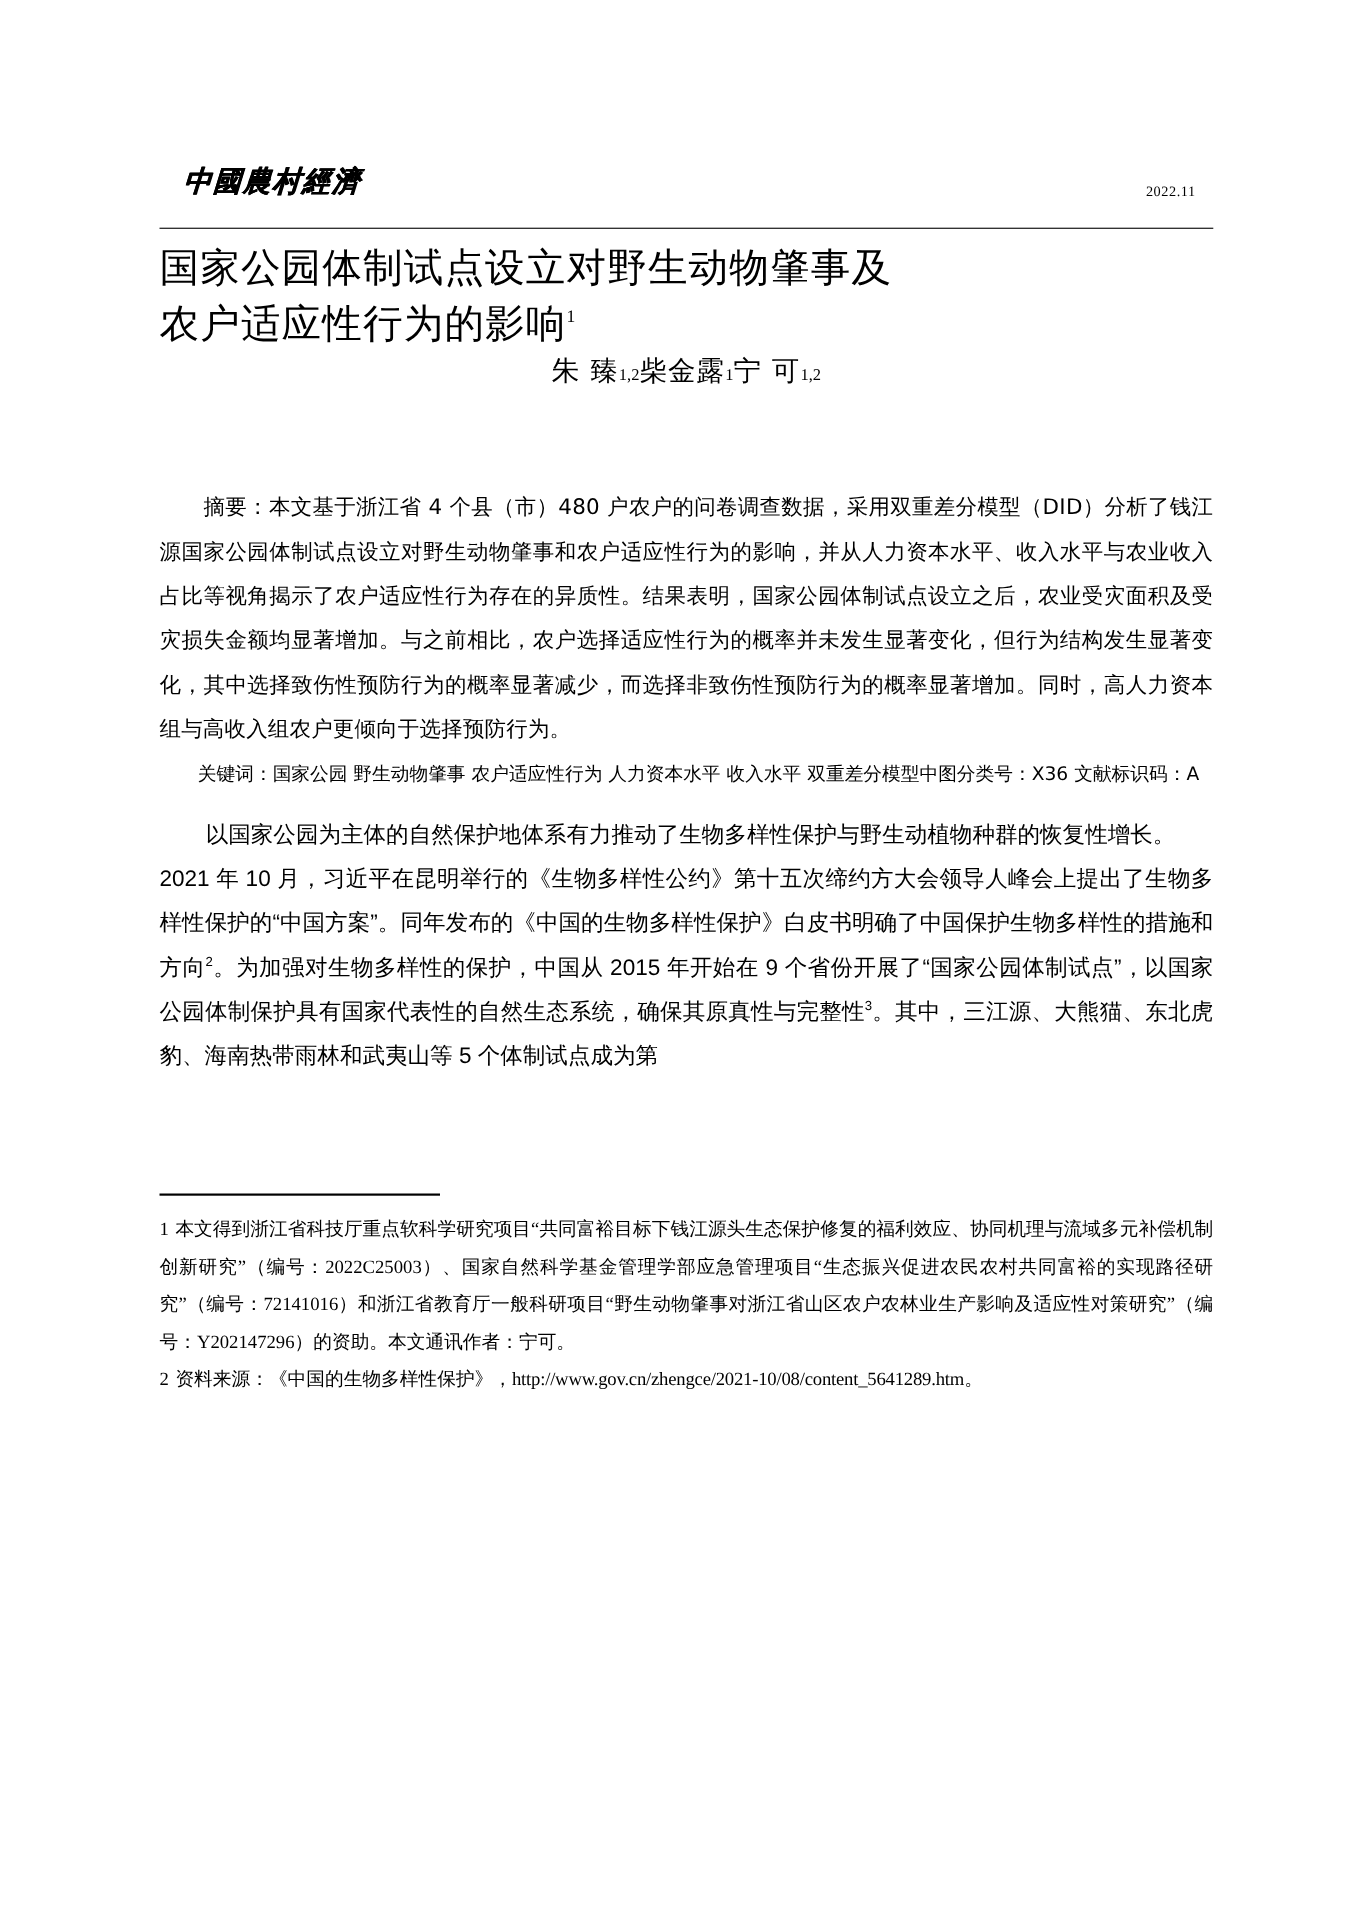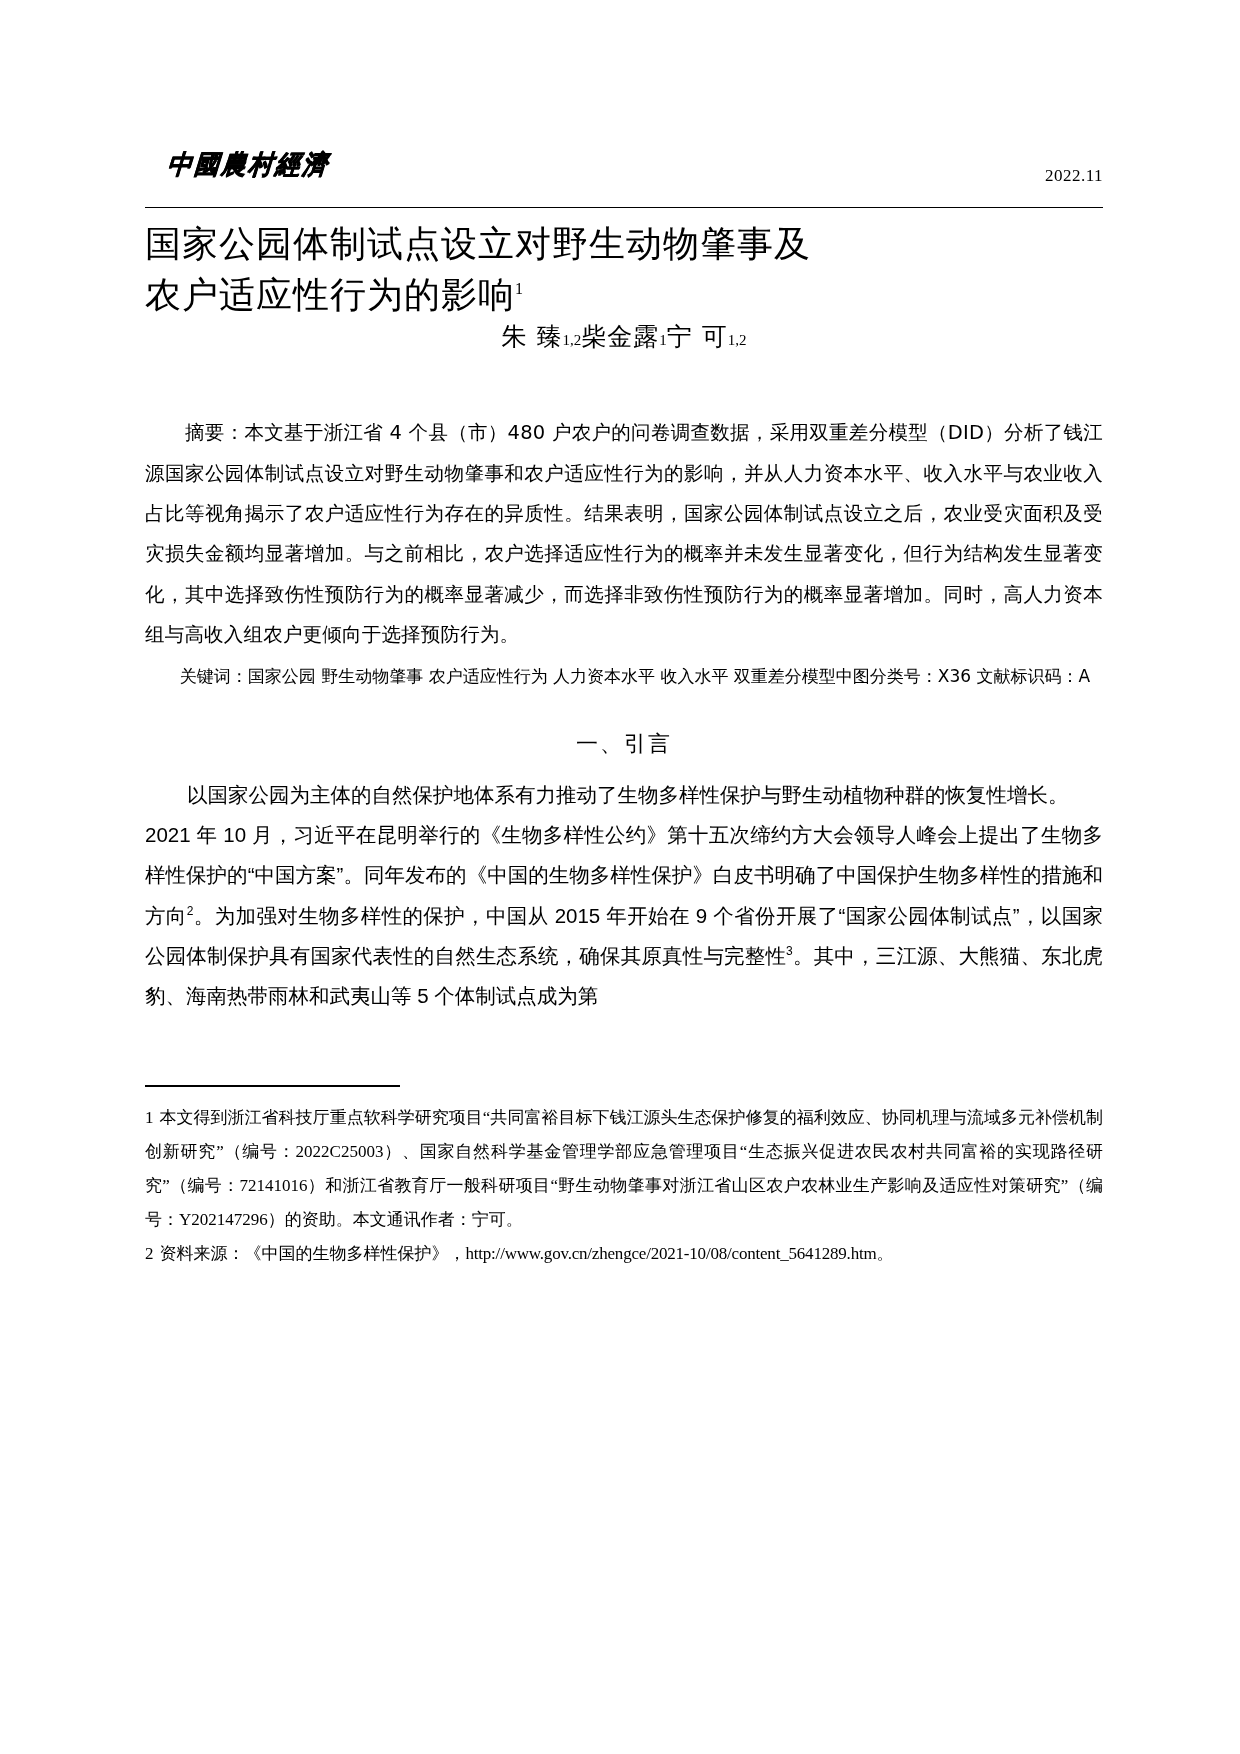--- a/index.html
+++ b/index.html
@@ -44,23 +44,23 @@
     font-size: 25px;
     font-weight: 700;
     letter-spacing: 2px;
     font-style: italic;
     transform: skewX(-4deg) scaleY(1.05);
     white-space: nowrap;
     text-shadow: 0.6px 0 0 currentColor, 0 0.5px 0 currentColor;
   }
   .issue-date {
     position: absolute;
-    right: 0px;
+    right: 16px;
     top: 18px;
-    font-size: 17px;
+    font-size: 13px;
     font-family: "Liberation Serif", serif;
     letter-spacing: 0.5px;
     text-align: right;
   }
   .masthead-rule {
     position: absolute;
     left: 0;
     right: 0;
     bottom: 0px;
     border-bottom: 1.6px solid #000;
@@ -93,21 +93,21 @@
   }
   .authors .aff {
     font-size: 15px;
     font-family: "Liberation Serif", serif;
     vertical-align: baseline;
     letter-spacing: 0;
   }
 
   
   .abstract {
-    margin-top: 60px;
+    margin-top: 88px;
     font-family: "DejaVu Sans", "Liberation Sans", sans-serif;
     font-size: 19.5px;
     line-height: 2.07;
     text-align: justify;
     text-justify: inter-ideograph;
     letter-spacing: 0.2px;
   }
   .abstract .lead {
     display: inline;
   }
@@ -206,21 +206,20 @@
     </div>
 
     <div class="abstract">
       <span class="indent2"></span><span class="lead">摘要：</span><span>本文基于浙江省 4 个县（市）480 户农户的问卷调查数据，采用双重差分模型（DID）分析了钱江源国家公园体制试点设立对野生动物肇事和农户适应性行为的影响，并从人力资本水平、收入水平与农业收入占比等视角揭示了农户适应性行为存在的异质性。结果表明，国家公园体制试点设立之后，农业受灾面积及受灾损失金额均显著增加。与之前相比，农户选择适应性行为的概率并未发生显著变化，但行为结构发生显著变化，其中选择致伤性预防行为的概率显著减少，而选择非致伤性预防行为的概率显著增加。同时，高人力资本组与高收入组农户更倾向于选择预防行为。</span>
     </div>
 
     <div class="keywords">
       <span class="indent2"></span><span>关键词：</span><span>国家公园 野生动物肇事 农户适应性行为 人力资本水平 收入水平 双重差分模型中图分类号：X36 文献标识码：A</span>
     </div>
 
-    <div class="section-heading">一、引言</div>
 
     <div class="body-text">
       <p class="p-indent">
         <span>以国家公园为主体的自然保护地体系有力推动了生物多样性保护与野生动植物种群的恢复性增长。</span>
       </p>
       <p>
         <span>2021 年 10 月，习近平在昆明举行的《生物多样性公约》第十五次缔约方大会领导人峰会上提出了生物多样性保护的“中国方案”。同年发布的《中国的生物多样性保护》白皮书明确了中国保护生物多样性的措施和方向</span><sup>2</sup><span>。为加强对生物多样性的保护，中国从 2015 年开始在 9 个省份开展了“国家公园体制试点”，以国家公园体制保护具有国家代表性的自然生态系统，确保其原真性与完整性</span><sup>3</sup><span>。其中，三江源、大熊猫、东北虎豹、海南热带雨林和武夷山等 5 个体制试点成为第</span>
       </p>
     </div>
 

